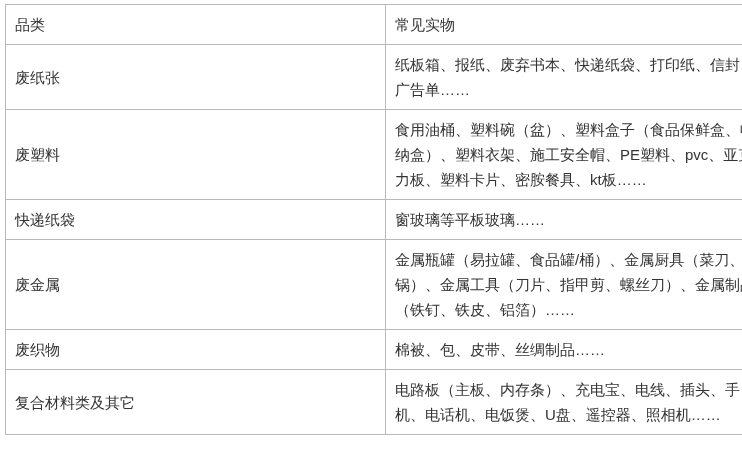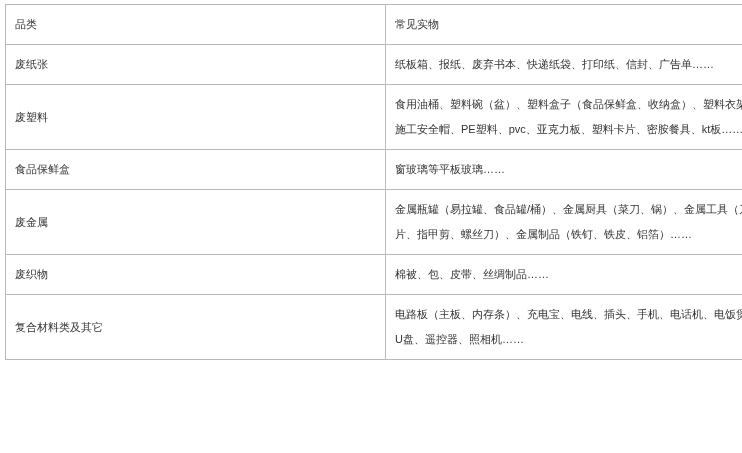--- a/index.html
+++ b/index.html
@@ -23,21 +23,21 @@
   }
   table.recycle-table {
     width: 732px;
     border-collapse: collapse;
     table-layout: fixed;
     border: 1px solid #b9b9b9;
   }
   table.recycle-table td {
     border: 1px solid #b9b9b9;
     vertical-align: middle;
-    font-size: 11px;
+    font-size: 15px;
     line-height: 25px;
     color: #333333;
     padding: 7px 8px 7px 9px;
     word-break: break-all;
   }
   td.col-category {
     width: 362px;
   }
   td.col-items {
     width: 368px;
@@ -71,21 +71,21 @@
       <tr>
         <td class="col-category">
           <span class="cell-text">废塑料</span>
         </td>
         <td class="col-items">
           <span class="cell-text">食用油桶、塑料碗（盆）、塑料盒子（食品保鲜盒、收纳盒）、塑料衣架、施工安全帽、PE塑料、pvc、亚克力板、塑料卡片、密胺餐具、kt板……</span>
         </td>
       </tr>
       <tr>
         <td class="col-category">
-          <span class="cell-text">食品保鲜盒</span>
+          <span class="cell-text">快递纸袋</span>
         </td>
         <td class="col-items">
           <span class="cell-text">窗玻璃等平板玻璃……</span>
         </td>
       </tr>
       <tr>
         <td class="col-category">
           <span class="cell-text">废金属</span>
         </td>
         <td class="col-items">

